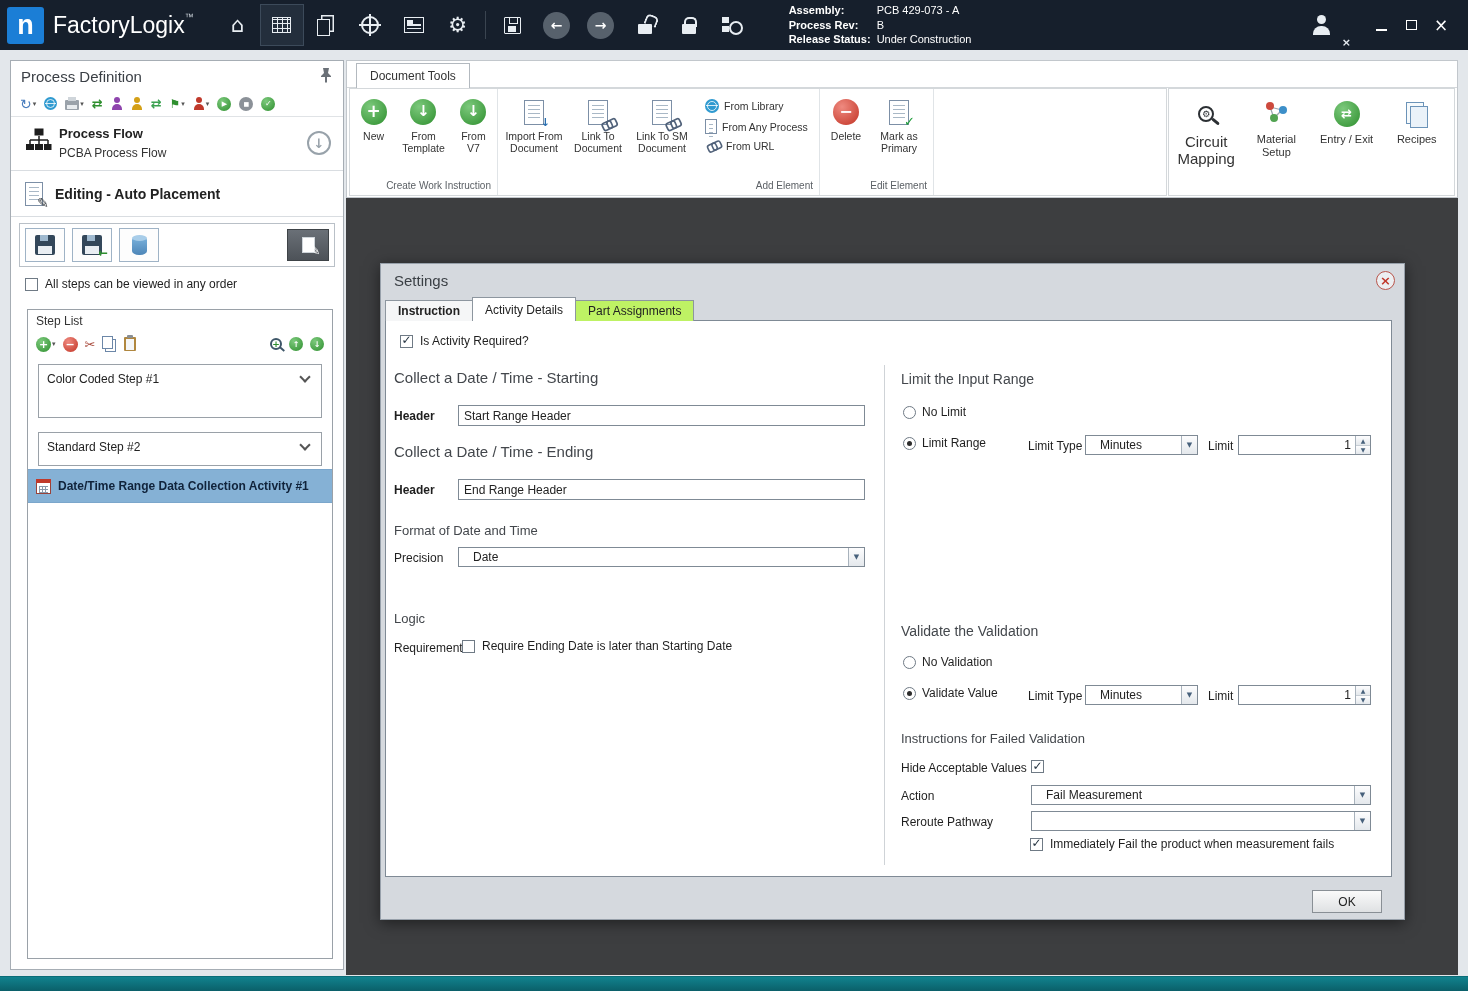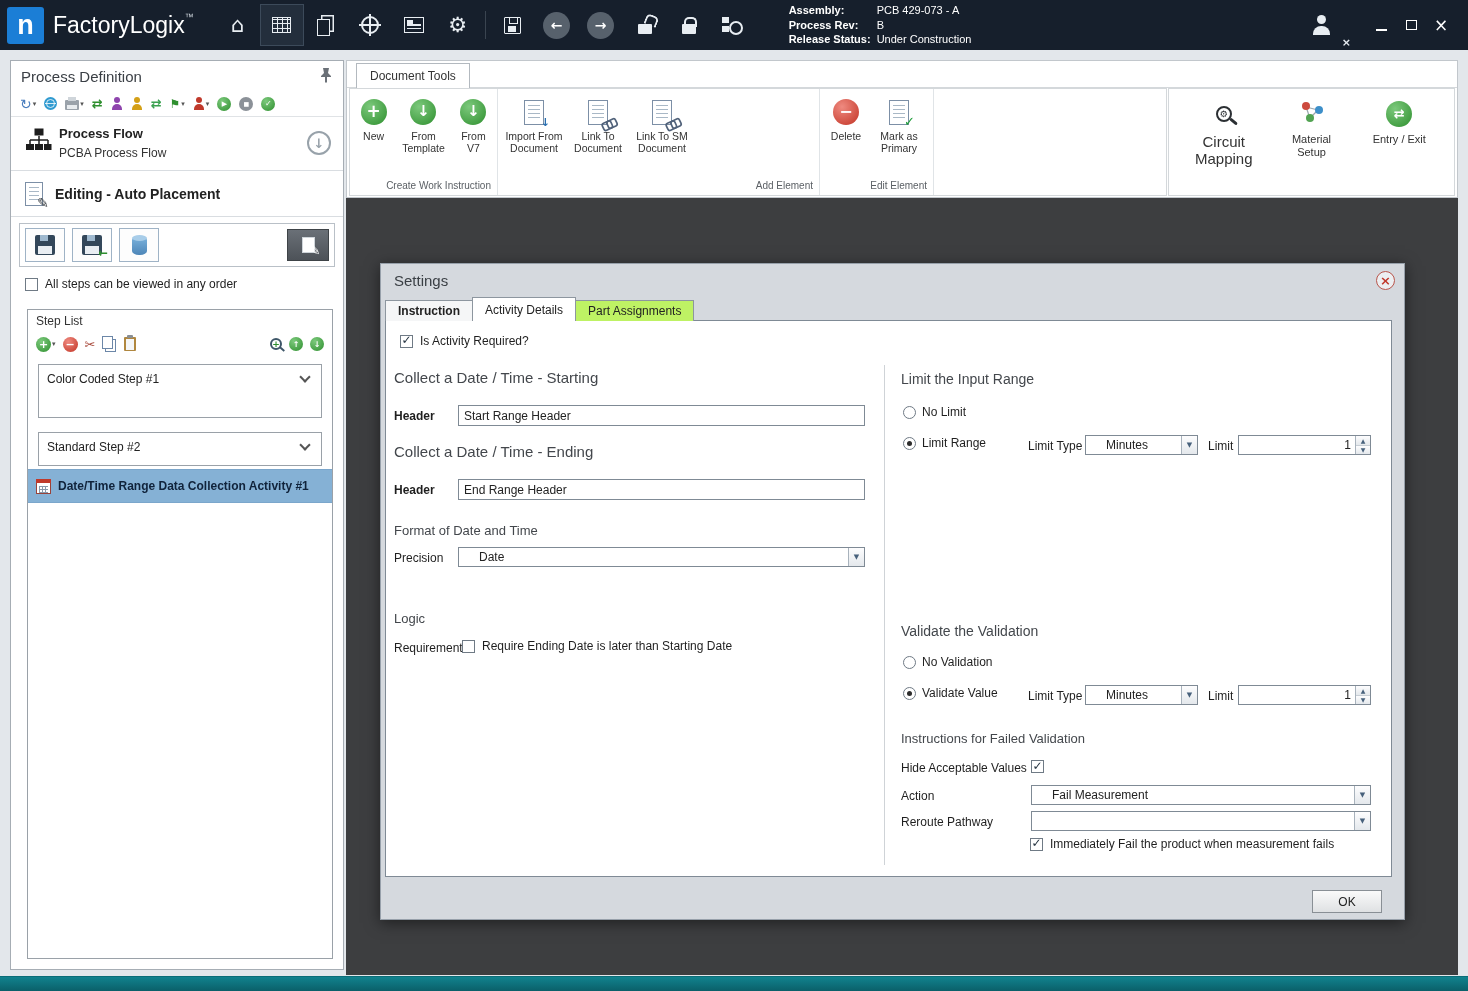--- a/index.html
+++ b/index.html
@@ -156,21 +156,21 @@
 .dtab.active{background:#fff;height:24px;z-index:3}
 .dlg-panel{position:absolute;left:4px;top:56px;width:1007px;height:557px;background:#fff;border:1px solid #7f8a95}
 .okbtn{position:absolute;right:22px;bottom:6px;width:70px;height:23px;border:1px solid #898f95;background:linear-gradient(#fafafa,#dfe1e3);font-size:12px;color:#222;display:flex;align-items:center;justify-content:center}
 .vdiv{position:absolute;left:498px;top:44px;height:500px;width:1px;background:#cfd3d7}
 .h15{position:absolute;font-size:15px;color:#43474c}
 .h14{position:absolute;font-size:14px;color:#43474c}
 .h13{position:absolute;font-size:13px;color:#43474c}
 .lb{position:absolute;font-size:12px;color:#1f1f1f}
 .lb.b{font-weight:bold}
 .txt{position:absolute;height:21px;border:1px solid #7f8a95;background:#fff;font:12px "Liberation Sans",sans-serif;padding:0 5px;color:#222;outline:none}
-.select{position:absolute;height:20px;border:1px solid #7f8a95;background:#fff;display:flex;align-items:center;padding-left:20px;font-size:12px;color:#222}
+.select{position:absolute;height:20px;border:1px solid #7f8a95;background:#fff;display:flex;align-items:center;padding-left:14px;font-size:12px;color:#222}
 .select .dd{position:absolute;top:0;bottom:0;right:0;width:16px;border-left:1px solid #a8b2bc;background:linear-gradient(#fdfdfe,#e4e8ec);display:flex;align-items:center;justify-content:center}
 .select .dd i{font-size:7px;color:#47617c}
 .spin{position:absolute;height:20px;border:1px solid #7f8a95;background:#fff;display:flex}
 .spin input{flex:1;min-width:0;border:none;outline:none;text-align:right;font:12px "Liberation Sans",sans-serif;padding-right:4px;color:#222}
 .spinb{width:15px;border-left:1px solid #a8b2bc;display:flex;flex-direction:column}
 .spinb div{flex:1;display:flex;align-items:center;justify-content:center;background:linear-gradient(#fdfdfe,#e4e8ec)}
 .spinb div:first-child{border-bottom:1px solid #c6cdd4}
 .spinb i{font-size:6px;color:#47617c}
 .cb{width:13px;height:13px;border:1px solid #6f7a85;background:#fff;display:inline-flex;align-items:center;justify-content:center;flex:none}
 .cb i{font-size:12px;font-weight:bold;color:#1d2c3a;margin-top:-2px}
@@ -468,20 +468,34 @@
               <div class="rlabel">Link To Document</div>
             </div>
             <div class="rbtn" style="width:64px">
               <div class="ricon">
                   <span class="pg">
                     <span class="chainb"></span>
                   </span>
                 </div>
               <div class="rlabel">Link To SM Document</div>
             </div>
+            <div class="smallcol">
+              <div class="smb">
+                  <span class="globe g14"></span>
+                  <span>From Library</span>
+                </div>
+              <div class="smb">
+                  <span class="pg" style="width:12px;height:15px"></span>
+                  <span>From Any Process</span>
+                </div>
+              <div class="smb">
+                  <span class="chainb" style="transform:rotate(-25deg) scale(.8)"></span>
+                  <span>From URL</span>
+                </div>
+            </div>
           </div>
           <div class="rgroup-label">Add Element</div>
         </div>
         <div class="rgroup" style="width:114px">
           <div class="rgroup-body">
             <div class="rbtn" style="width:44px">
               <div class="ricon">
                   <span class="circ c26 red">
                     <i style="font-size:16px">−</i>
                   </span>
@@ -523,20 +537,26 @@
             </div>
           <div class="rlabel" style="font-size:11px">Material Setup</div>
         </div>
         <div class="rrbtn">
           <div class="ricon" style="height:32px">
               <span class="circ c26 green">
                 <i style="font-size:13px">⇄</i>
               </span>
             </div>
           <div class="rlabel" style="font-size:11px">Entry / Exit</div>
+        </div>
+        <div class="rrbtn">
+          <div class="ricon" style="height:32px">
+              <span class="pgs"></span>
+            </div>
+          <div class="rlabel" style="font-size:11px">Recipes</div>
         </div>
       </div>
     </div>
 
     <div class="content">
       <div class="dialog">
         <span class="dlg-title">Settings</span>
         <span class="dlg-close">
             <i>×</i>
           </span>

